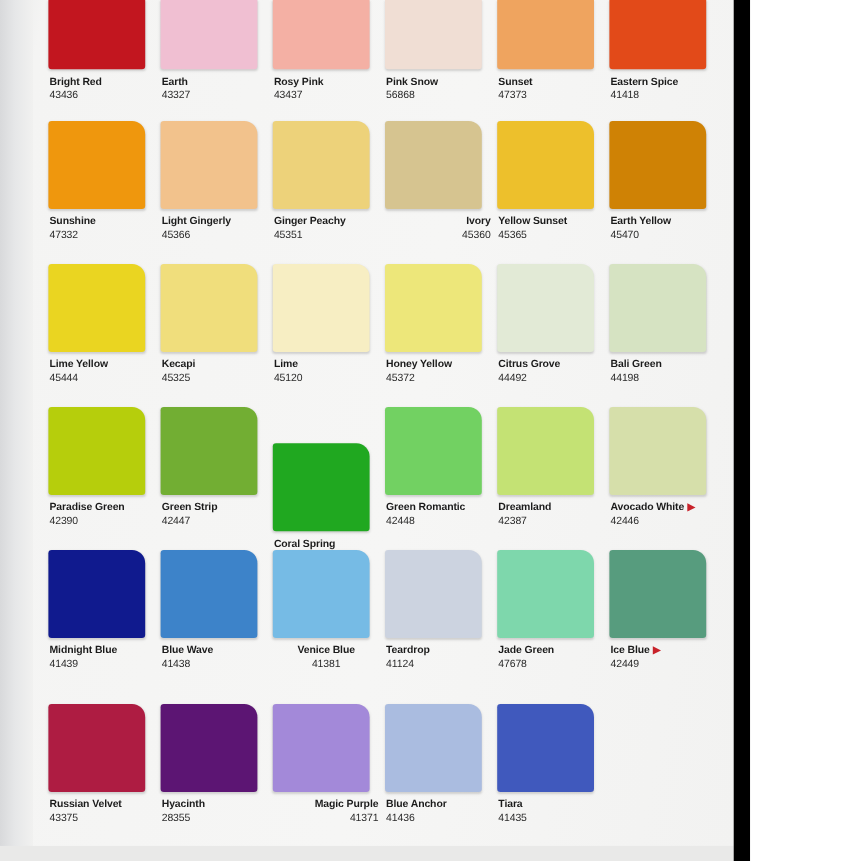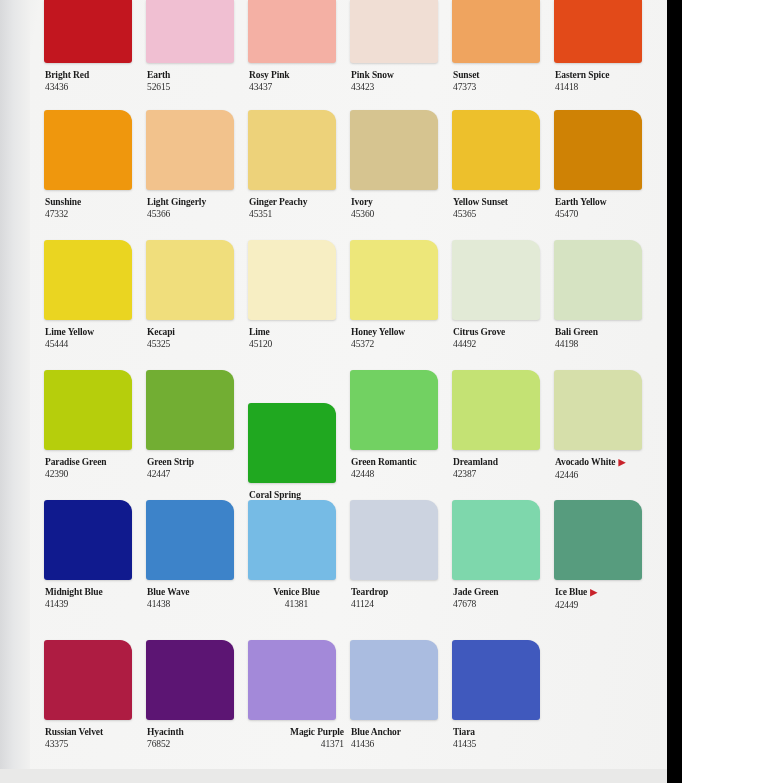--- a/index.html
+++ b/index.html
@@ -66,21 +66,20 @@
     height: 14px;
     background: #e9e9e8;
   }
 
   .grid {
     position: absolute;
     left: 0;
     top: 0;
     width: 667px;
     height: 783px;
-    font-family: Liberation Serif, serif;
   }
   .row {
     position: absolute;
     left: 0;
     width: 667px;
   }
   .cell {
     position: absolute;
     top: 0;
     width: 96px;
@@ -131,35 +130,35 @@
             <div class="chip tall" style="background: rgb(194, 22, 31);"></div>
             <div class="label">
               <span class="cname">Bright Red</span>
               <span class="ccode">43436</span>
             </div>
           </div>
           <div class="cell" style="left: 146px;">
             <div class="chip tall" style="background: rgb(240, 191, 210);"></div>
             <div class="label">
               <span class="cname">Earth</span>
-              <span class="ccode">52615</span>
+              <span class="ccode">43327</span>
             </div>
           </div>
           <div class="cell" style="left: 248px;">
             <div class="chip tall" style="background: rgb(244, 176, 164);"></div>
             <div class="label">
               <span class="cname">Rosy Pink</span>
               <span class="ccode">43437</span>
             </div>
           </div>
           <div class="cell" style="left: 350px;">
             <div class="chip tall" style="background: rgb(240, 222, 212);"></div>
             <div class="label">
               <span class="cname">Pink Snow</span>
-              <span class="ccode">43423</span>
+              <span class="ccode">56868</span>
             </div>
           </div>
           <div class="cell" style="left: 452px;">
             <div class="chip tall" style="background: rgb(239, 164, 95);"></div>
             <div class="label">
               <span class="cname">Sunset</span>
               <span class="ccode">47373</span>
             </div>
           </div>
           <div class="cell" style="left: 554px;">
@@ -185,21 +184,21 @@
               <span class="ccode">45366</span>
             </div>
           </div>
           <div class="cell" style="left: 248px;">
             <div class="chip normal" style="background: rgb(237, 210, 122);"></div>
             <div class="label">
               <span class="cname">Ginger Peachy</span>
               <span class="ccode">45351</span>
             </div>
           </div>
-          <div class="cell" style="left: 350px;">
+          <div class="cell" style="left: 350px; text-align: right;">
             <div class="chip normal" style="background: rgb(214, 196, 144);"></div>
             <div class="label">
               <span class="cname">Ivory</span>
               <span class="ccode">45360</span>
             </div>
           </div>
           <div class="cell" style="left: 452px;">
             <div class="chip normal" style="background: rgb(237, 192, 44);"></div>
             <div class="label">
               <span class="cname">Yellow Sunset</span>
@@ -351,21 +350,21 @@
             <div class="chip normal" style="background: rgb(174, 28, 66);"></div>
             <div class="label">
               <span class="cname">Russian Velvet</span>
               <span class="ccode">43375</span>
             </div>
           </div>
           <div class="cell" style="left: 146px;">
             <div class="chip normal" style="background: rgb(92, 21, 115);"></div>
             <div class="label">
               <span class="cname">Hyacinth</span>
-              <span class="ccode">76852</span>
+              <span class="ccode">28355</span>
             </div>
           </div>
           <div class="cell" style="left: 248px; text-align: right;">
             <div class="chip normal" style="background: rgb(163, 137, 217);"></div>
             <div class="label">
               <span class="cname">Magic Purple</span>
               <span class="ccode">41371</span>
             </div>
           </div>
           <div class="cell" style="left: 350px;">

